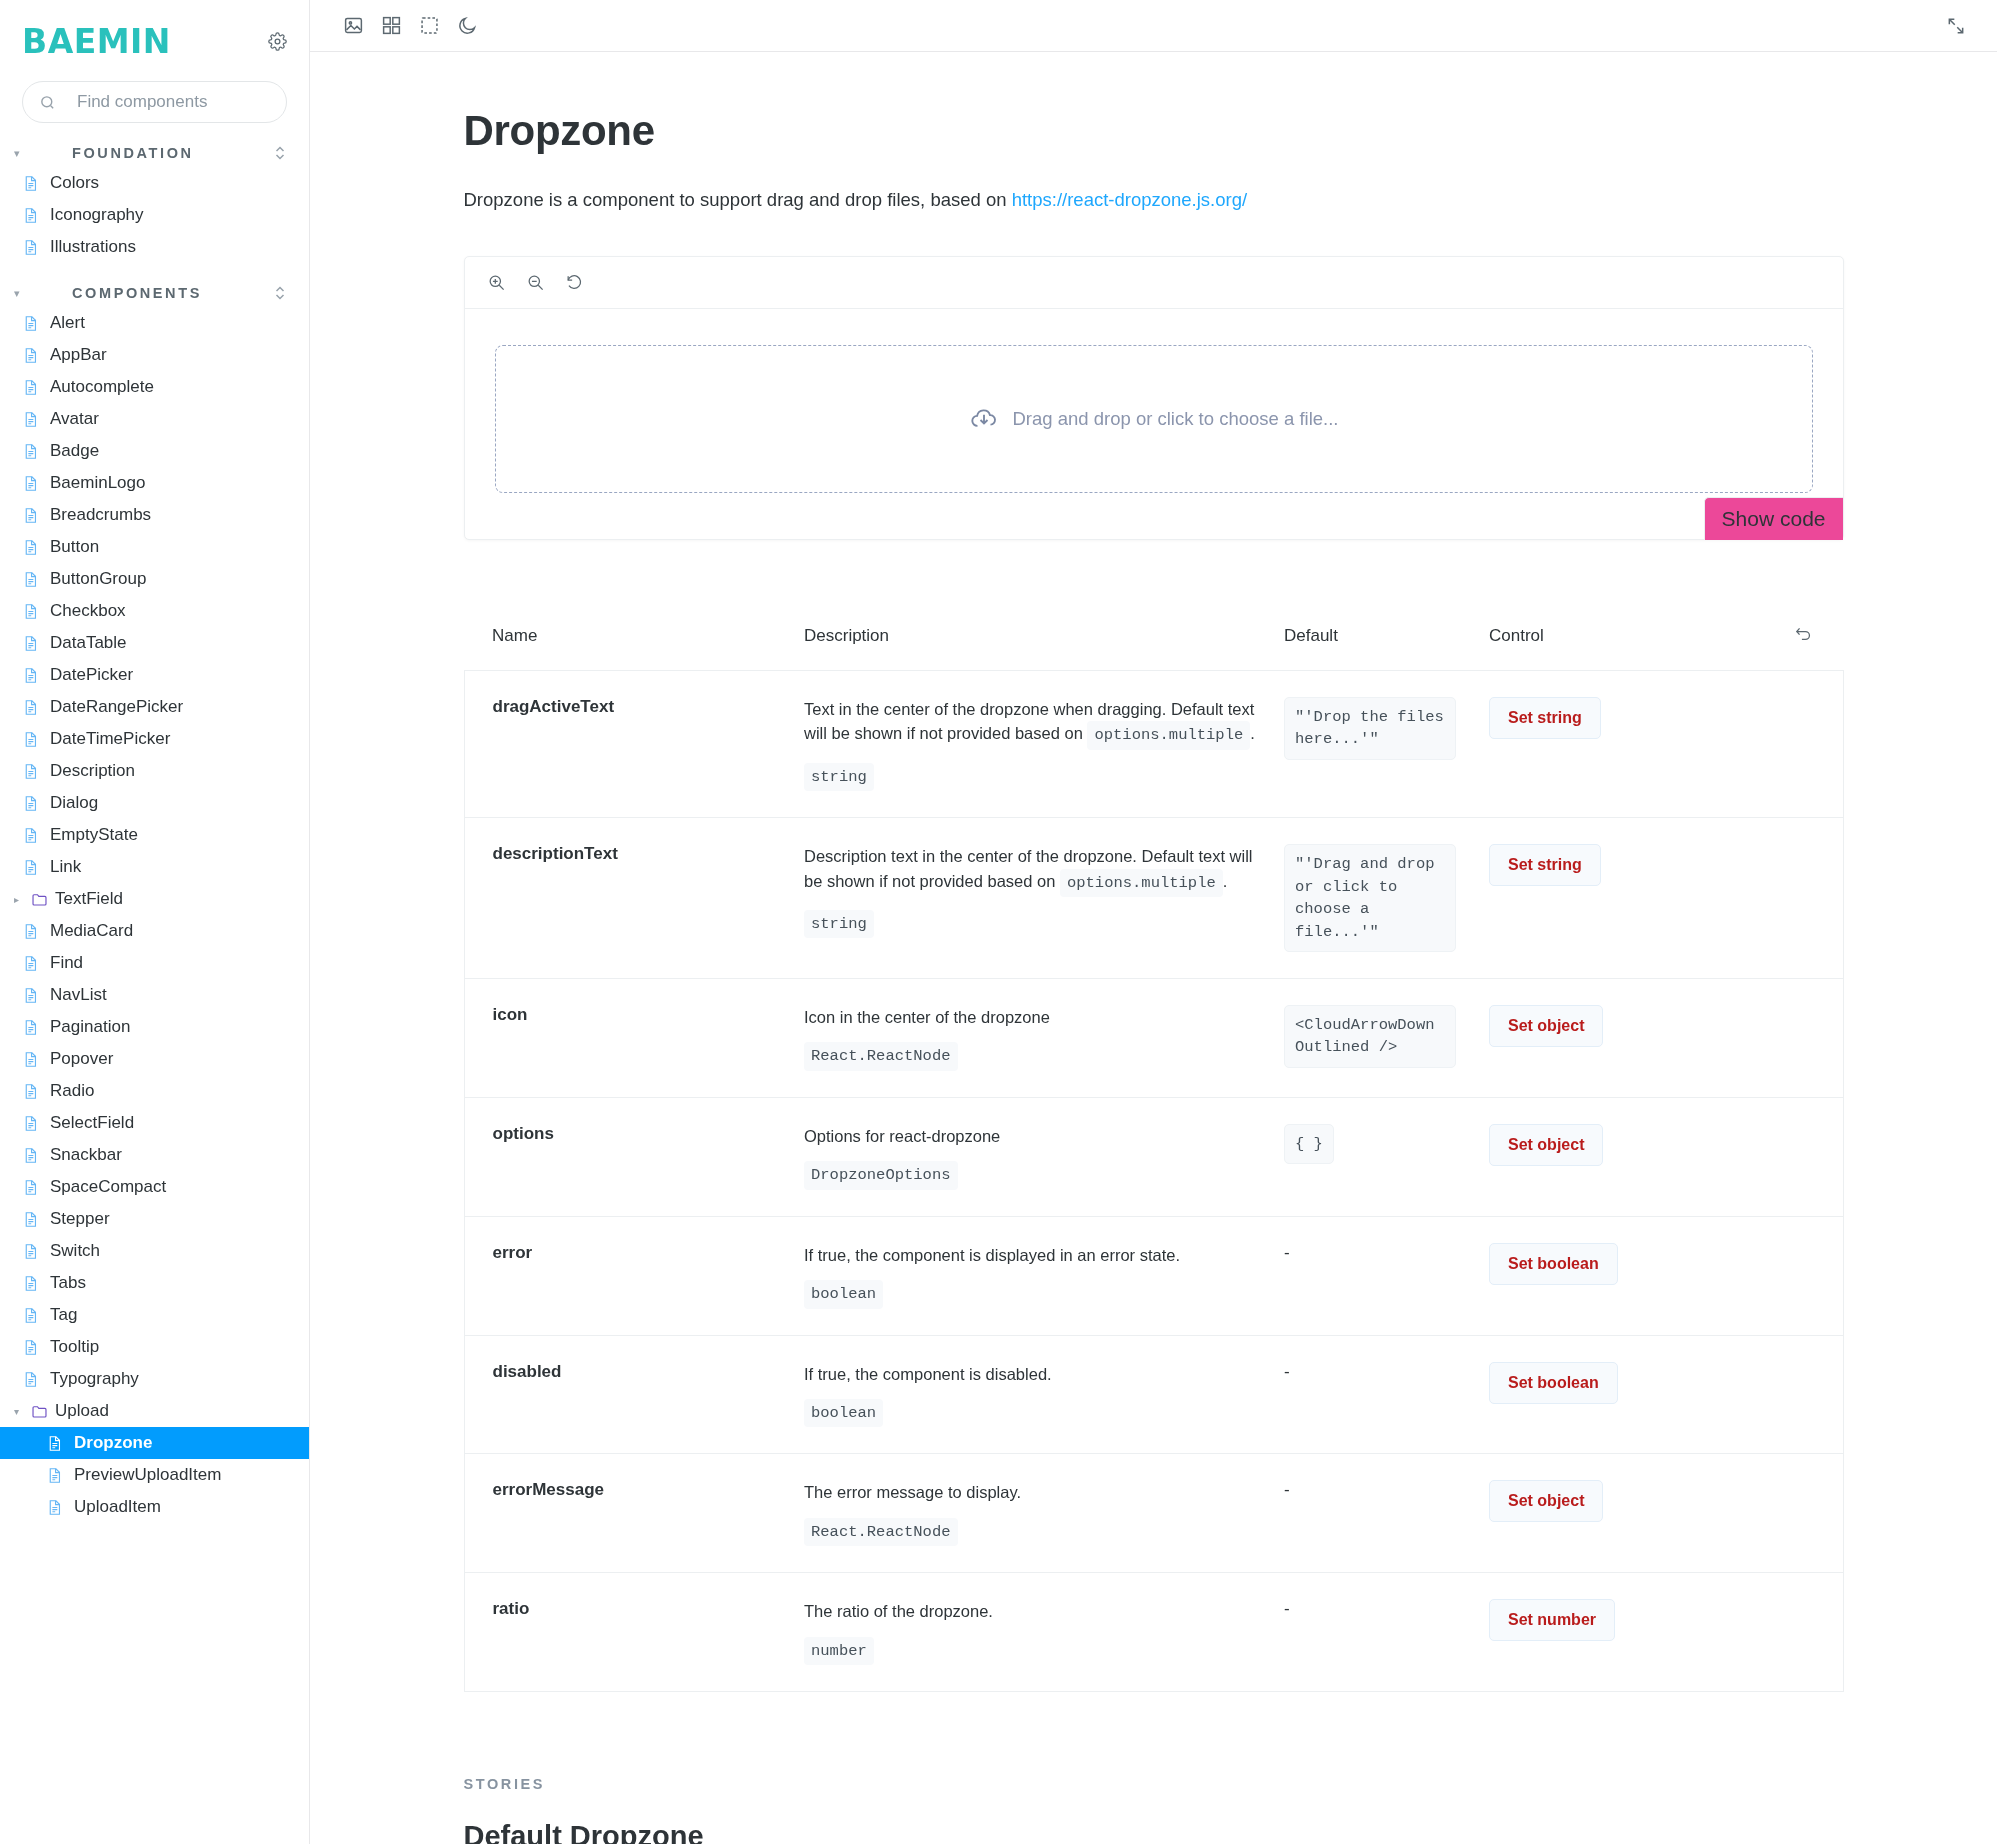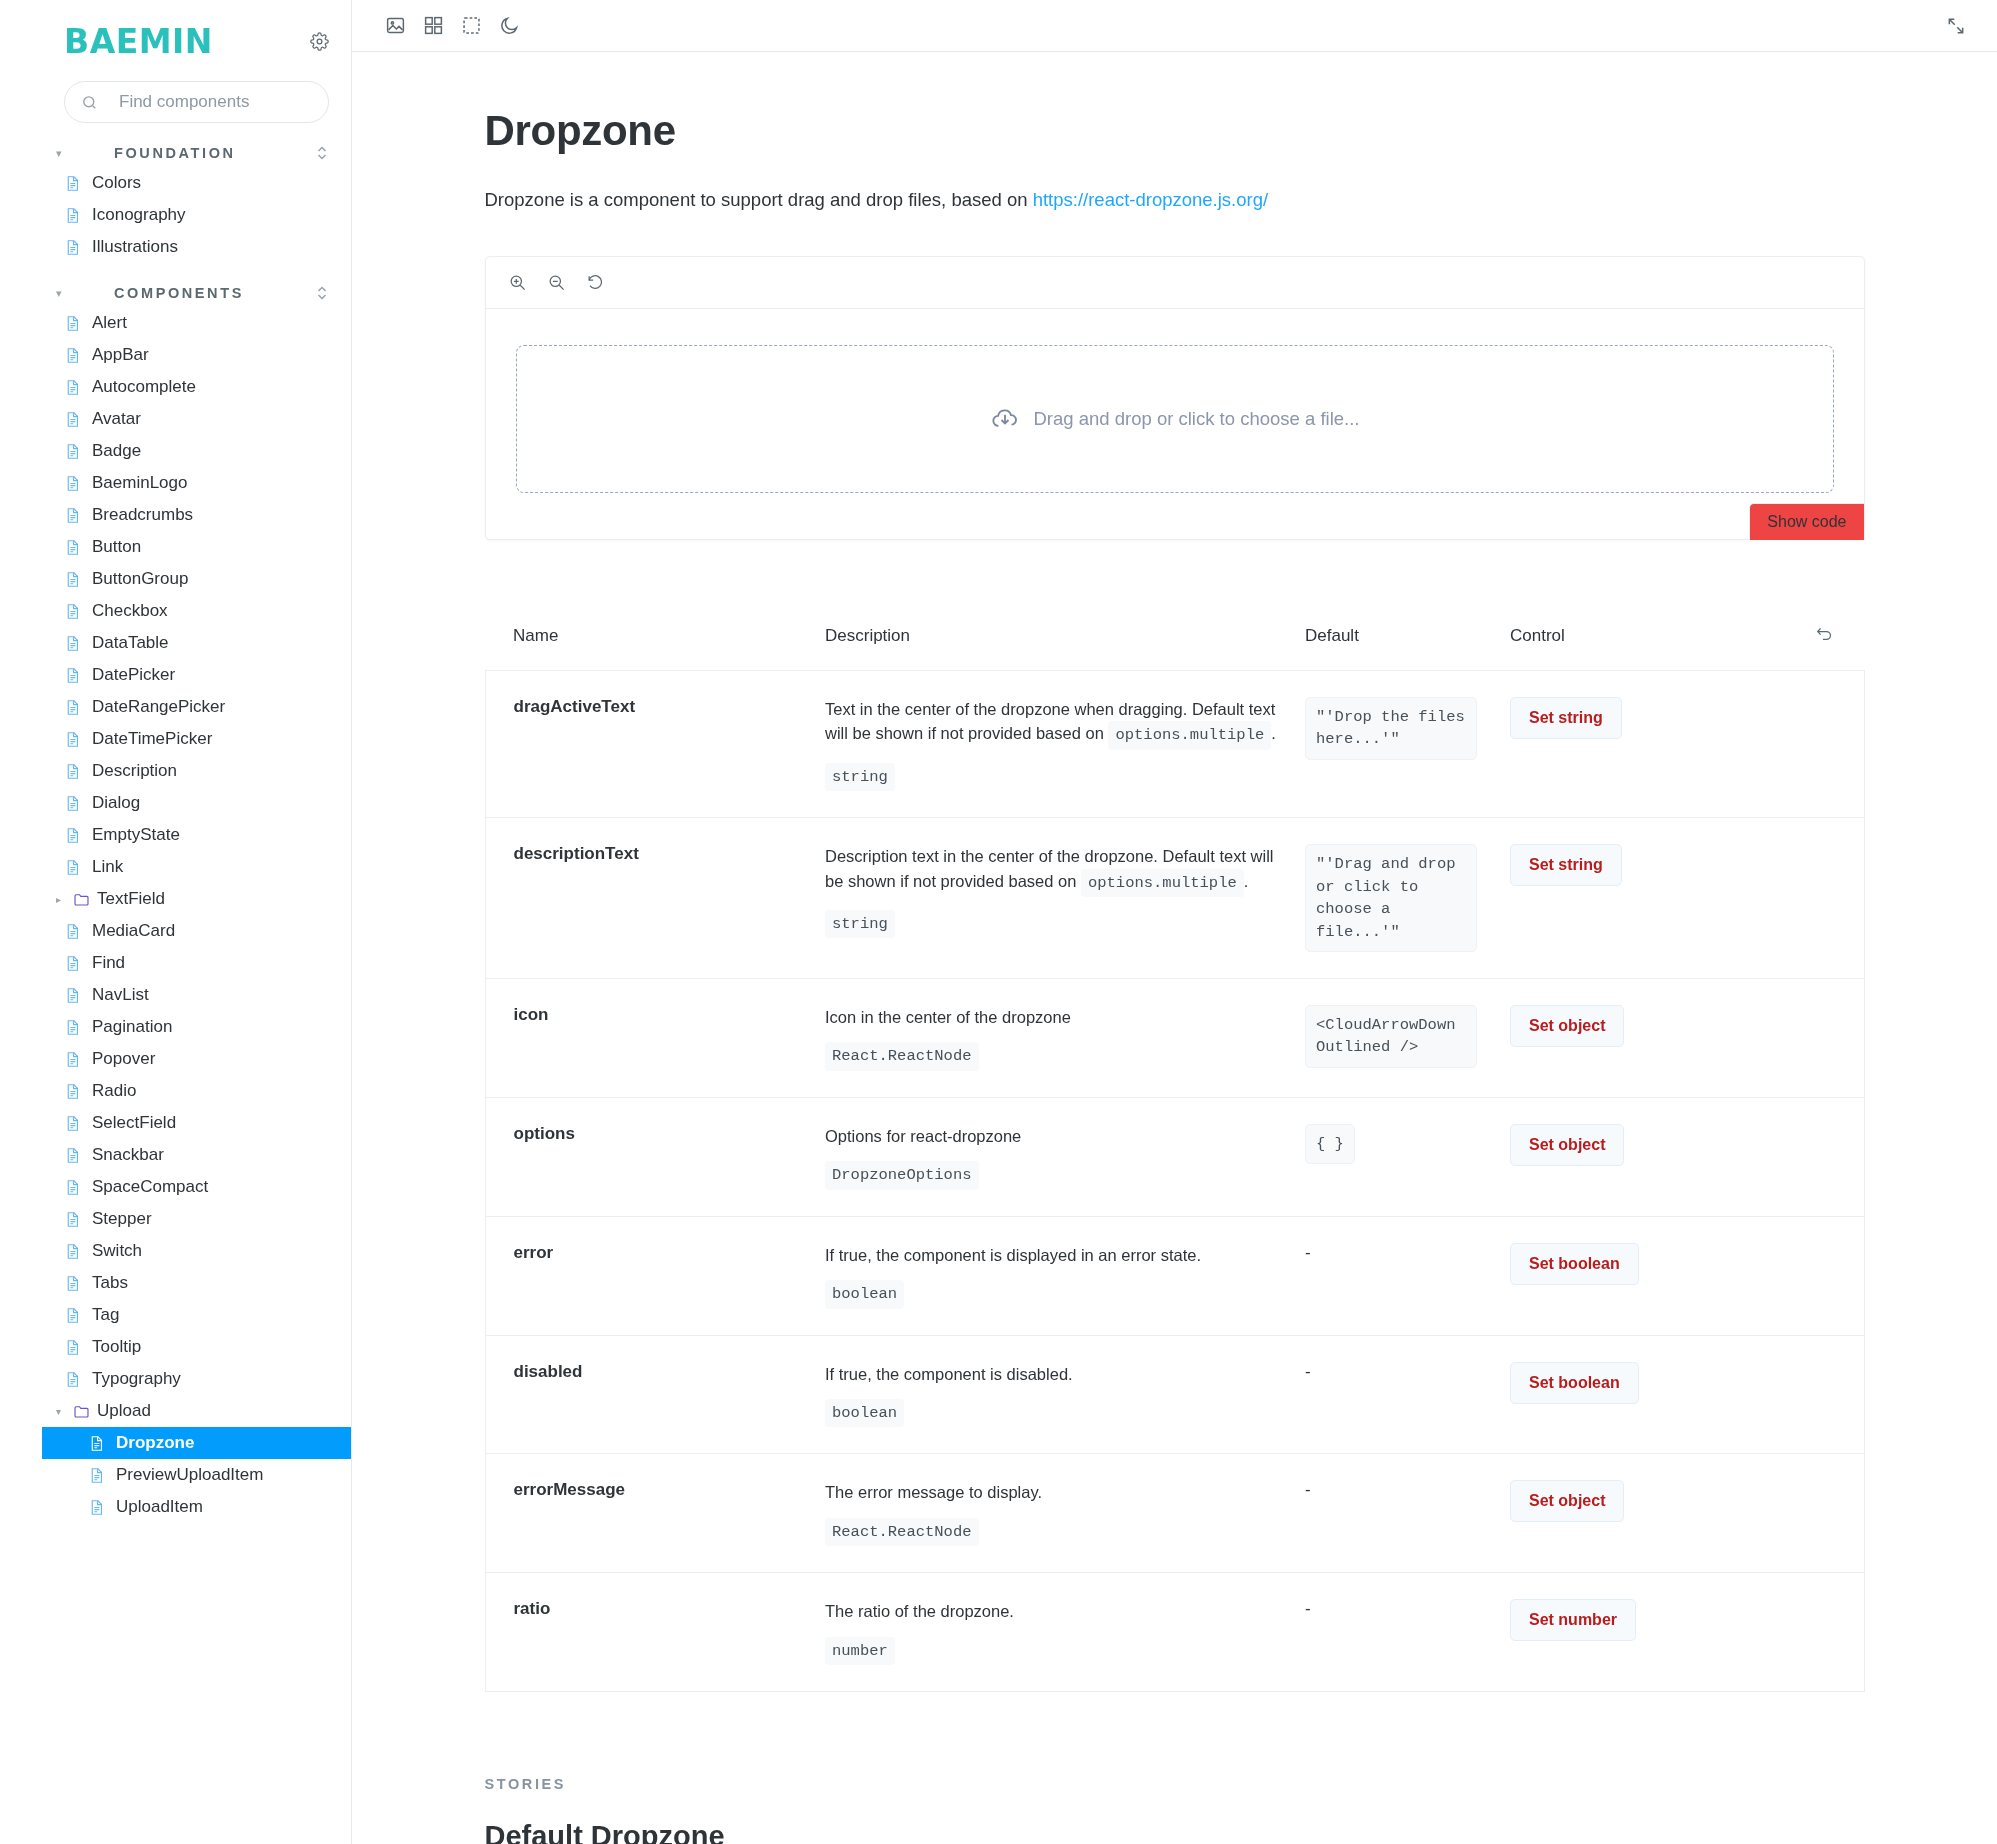--- a/index.html
+++ b/index.html
@@ -2,21 +2,21 @@
 <html><head>
 <meta charset="utf-8">
 <style>
   * { box-sizing: border-box; margin: 0; padding: 0; }
   html, body {
     width: 1997px; height: 1844px;
     font-family: "Liberation Sans", sans-serif;
     background: #ffffff;
     overflow: hidden;
   }
-  .app { display: flex; width: 1997px; height: 1708px; padding-left: 42px; }
+  .app { display: flex; width: 1997px; height: 1708px; }
 
   
   .sidebar {
     width: 310px; min-width: 310px; height: 1844px;
     background: #ffffff;
     border-right: 1px solid #e8e8ea;
     padding: 0 0 0 0;
     overflow: hidden;
     position: relative;
   }
@@ -113,22 +113,22 @@
     height: 148px; display: flex; flex-direction: row;
     align-items: center; justify-content: center; gap: 14px;
     cursor: pointer;
   }
   .dz-text { color: #8b95ad; font-size: 18.5px; }
   .dz-ico { color: #7b88a3; display:flex; }
   .showcode {
     position: absolute; right: 0; bottom: -1px;
     border: 1px solid #eceff1; border-right: none; border-bottom: none;
     border-top-left-radius: 5px;
-    background: #ef4444; color: #2e3438;
-    font-size: 16px; padding: 9px 17px; cursor: pointer;
+    background: #ec4899; color: #2e3438;
+    font-size: 21px; padding: 9px 17px; cursor: pointer;
     font-family: "Liberation Sans", sans-serif;
   }
 
   
   .args { margin-top: 84px; width: 100%; border-collapse: collapse; }
   .args thead th {
     text-align: left; font-size: 17px; font-weight: 400; color: #2e3438;
     padding: 0 0 22px 0;
   }
   .args thead th.c-name { width: 340px; padding-left: 28px; }

